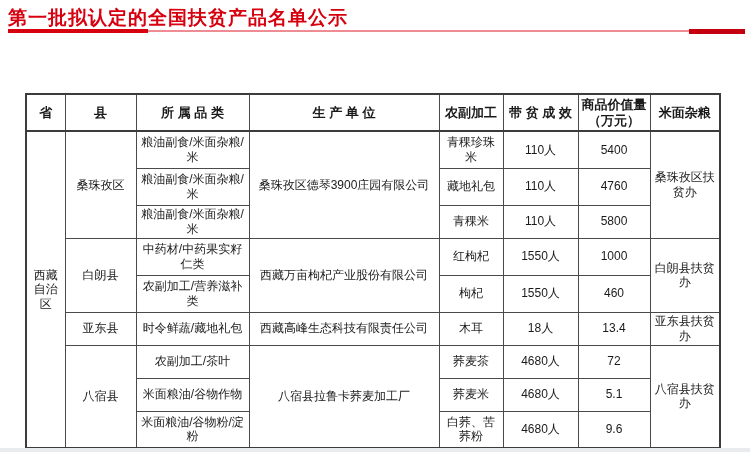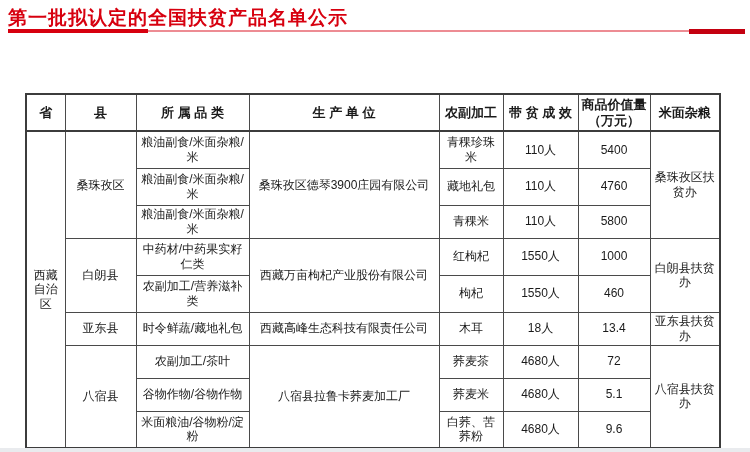--- a/index.html
+++ b/index.html
@@ -129,21 +129,21 @@
     <tr class="r-mid">
       <td rowspan="3">八宿县</td>
       <td>农副加工/茶叶</td>
       <td rowspan="3">八宿县拉鲁卡荞麦加工厂</td>
       <td>荞麦茶</td>
       <td>4680人</td>
       <td>72</td>
       <td rowspan="3">八宿县扶贫办</td>
     </tr>
     <tr class="r-mid">
-      <td>谷物作物/谷物作物</td>
+      <td>米面粮油/谷物作物</td>
       <td>荞麦米</td>
       <td>4680人</td>
       <td>5.1</td>
     </tr>
     <tr class="r-tall">
       <td>米面粮油/谷物粉/淀粉</td>
       <td>白荞、苦荞粉</td>
       <td>4680人</td>
       <td>9.6</td>
     </tr>

